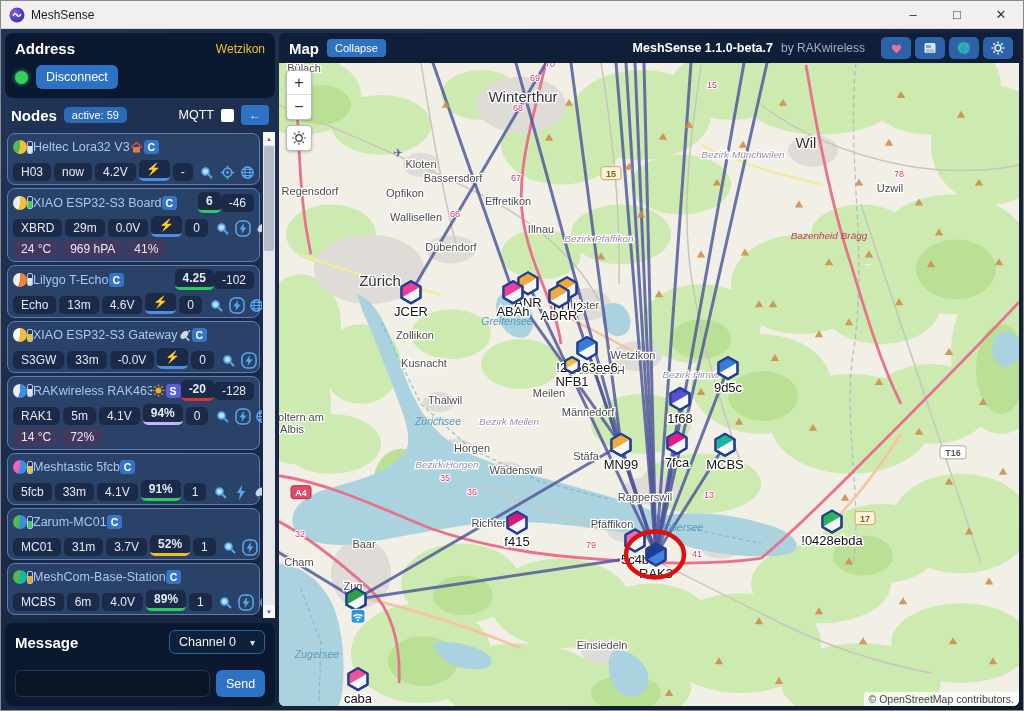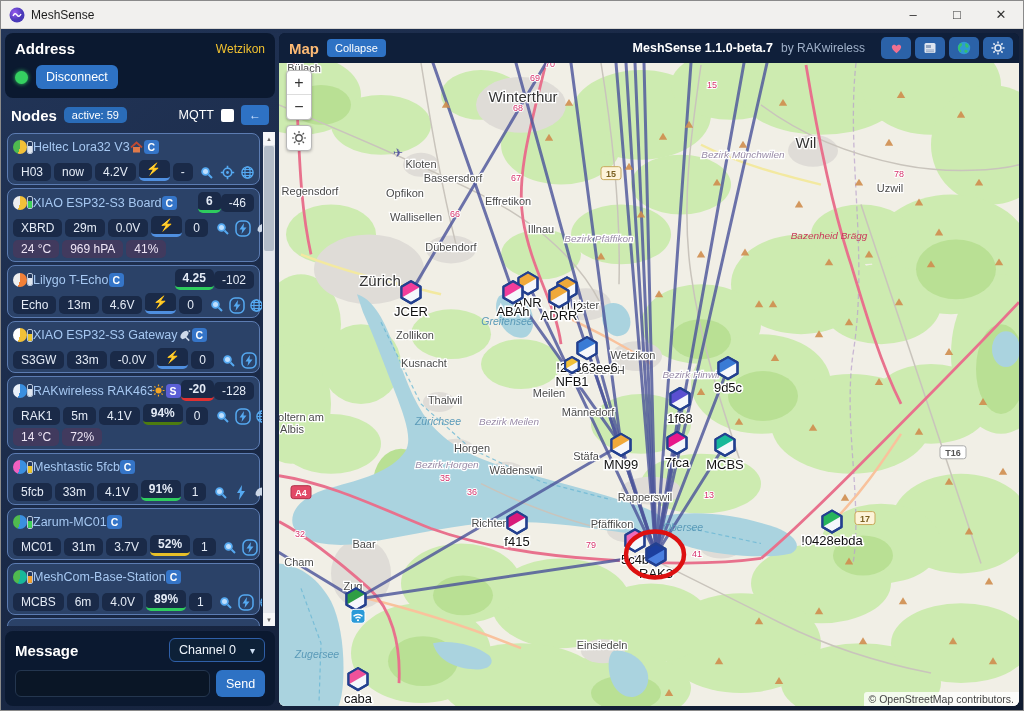--- a/index.html
+++ b/index.html
@@ -57,27 +57,27 @@
   
   .vscroll { position:absolute; top:0; right:0; bottom:0; width:12px; background:#e4e7ec; border-radius:2px; }
   .varrow { height:13px; background:#f6f7f9; color:#666; font-size:6px; display:flex; align-items:center; justify-content:center; }
   .vthumb { position:absolute; top:14px; left:1px; right:1px; height:105px; background:#b3bcc8; border-radius:2px; }
   .varrow.bottom { position:absolute; bottom:0; left:0; right:0; }
 
   
   .message { padding:7px 10px 9px; }
   .select { background:#0d2138; border:1px solid #2f5fa8; border-radius:6px; color:#eef4fb; font-size:12.5px; padding:4px 9px; display:flex; align-items:center; gap:14px; }
   .select .chev { color:#cfe0f4; font-size:10px; }
-  .msg-row { display:flex; gap:6px; margin-top:8px; }
+  .msg-row { display:flex; gap:6px; margin-top:16px; }
   .msginput { flex:1; background:#0a1626; border:1px solid #24364f; border-radius:6px; padding:5px 8px; color:#e2eaf6; font-family:"Liberation Sans",sans-serif; }
 
   
   .map-wrap { flex:1; display:flex; flex-direction:column; border-radius:6px; overflow:hidden; background:#0b1930; }
   .map-header { height:30px; background:#0f1f3a; display:flex; align-items:center; padding:0 6px 0 10px; gap:8px; flex:none; }
-  .map-header .h { font-size:15px; font-weight:bold; color:#fdba74; }
+  .map-header .h { font-size:15px; font-weight:bold; color:#ffffff; }
   .collapse-btn { font-size:11px; padding:3px 8px; border-radius:4px; }
   .map-header .spacer { flex:1; }
   .version { color:#fff; font-weight:bold; font-size:12.5px; }
   .byline { color:#9fb0c8; font-size:12px; margin-right:4px; }
   .iconbtn { width:30px; height:22px; background:#2b62a8; border-radius:5px; display:flex; align-items:center; justify-content:center; margin-left:4px; }
 
   .map-canvas { flex:1; position:relative; background:#f1efe6; overflow:hidden; }
   .map-canvas svg.base { position:absolute; inset:0; width:100%; height:100%; }
   .mlabel { font-size:13px; fill:#111; text-anchor:middle; paint-order:stroke; stroke:#fff; stroke-width:3px; font-family:"Liberation Sans",sans-serif; }
   .town { font-size:11px; fill:#4a4a4a; text-anchor:middle; paint-order:stroke; stroke:#fff; stroke-width:2.5px; font-family:"Liberation Sans",sans-serif; }
@@ -335,21 +335,21 @@
               </span>
               <span class="badge" style="background:#5b5fd6">S</span>
               <span class="nspacer"></span>
               <span class="chip b" style="border-bottom:3px solid #e03131">-20</span>
               <span class="chip" style="">-128</span>
     </div>
             <div class="chiprow">
               <span class="chip" style="">RAK1</span>
               <span class="chip" style="">5m</span>
               <span class="chip" style="">4.1V</span>
-              <span class="chip b" style="border-bottom:3px solid #4d7c0f">94%</span>
+              <span class="chip b" style="border-bottom:3px solid #c4b5fd">94%</span>
               <span class="chip" style="">0</span>
               <span class="nspacer"></span>
               <span class="ic">
                 <svg width="14" height="14" viewBox="0 0 14 14">
                   <circle cx="5.5" cy="5.5" r="3.4" fill="#bfe0ff" stroke="#55a9f1" stroke-width="1.8"></circle>
                   <line x1="8.5" y1="8.5" x2="12" y2="12" stroke="#55a9f1" stroke-width="2"></line>
                 </svg>
               </span>
               <span class="ic">
                 <svg width="16" height="17" viewBox="0 0 16 17">

